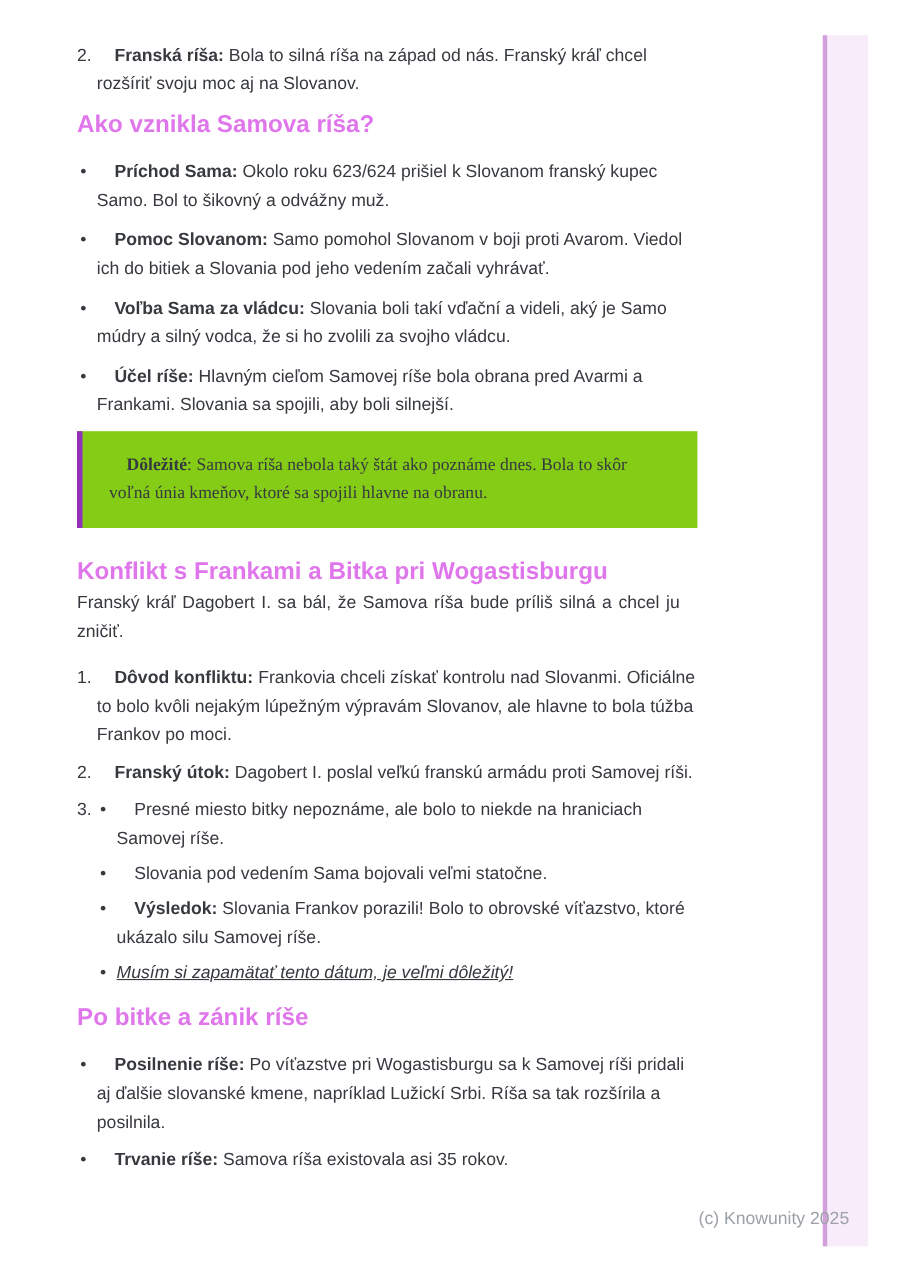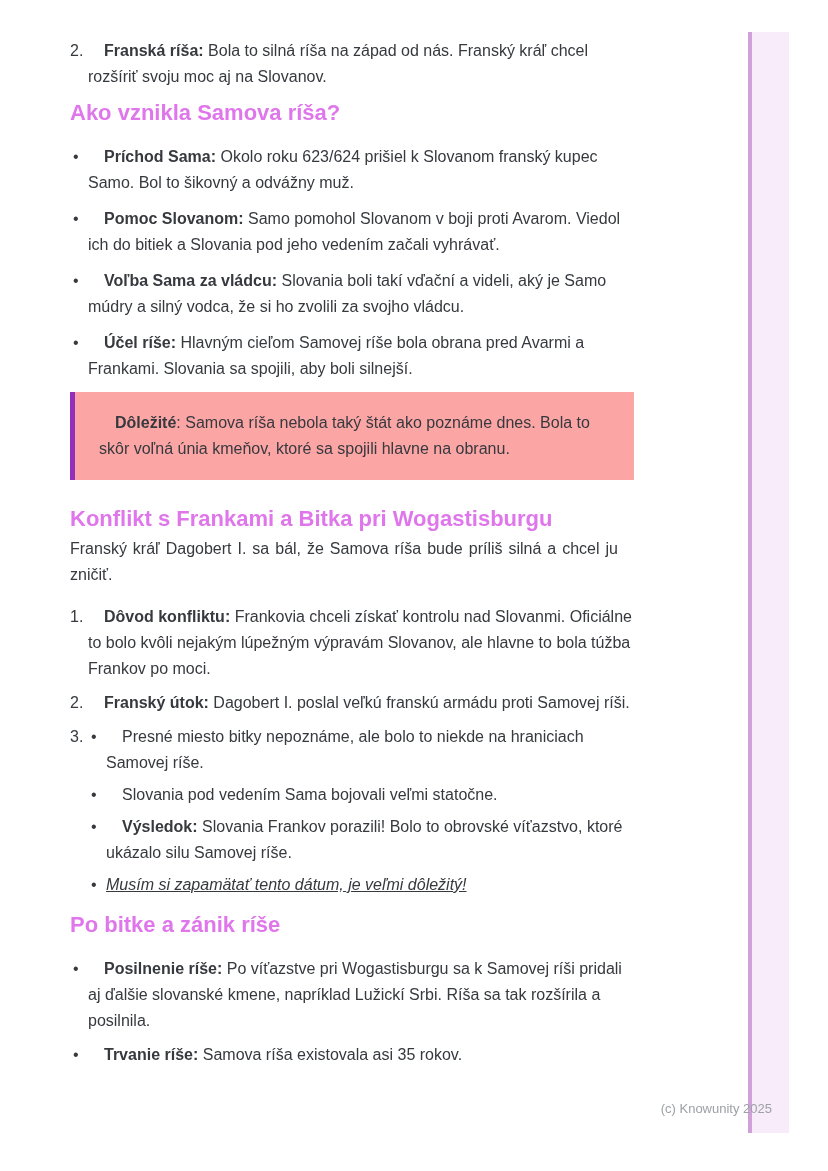--- a/index.html
+++ b/index.html
@@ -26,39 +26,40 @@
   .li-marker{flex:0 0 18px;}
   .li-marker.dot{padding-left:3px;box-sizing:border-box;}
   .li-body{flex:1 1 auto;}
   b,.bold{font-weight:700;margin-left:16px;}
   .numbered .li{margin-bottom:8px;}
   .sub-list{margin:2px 0 0 22px;padding:0;}
   .sub-list .li{margin-bottom:6px;}
   .sub-list .li:last-child{margin-bottom:0;}
   .italic{font-style:italic;text-decoration:underline;}
   .callout{
-    background:#fca5a5;
+    background:#84cc16;
     border-left:5px solid #9330ba;
     padding:18px 24px;
     margin:4px 0 0 0;
+    font-family:Liberation Serif, serif;
   }
   .paragraph{margin:0 16px 16px 0;text-align:justify;}
   .sec3-list .li{margin-bottom:8px;}
   .edge-strip{
     position:absolute;
     left:748px;top:32px;
     width:37px;height:1101px;
     background:#f9ecfa;
     border-left:4px solid #d19fd9;
     z-index:1;
   }
   .footer-credit{
     position:absolute;
     right:56px;top:1101px;
-    font-size:13px;line-height:15px;
+    font-size:16px;line-height:15px;
     color:#9ca1a7;
     z-index:2;
     white-space:nowrap;
   }
 </style>
 </head>
 <body>
 
 <div class="page">
 

